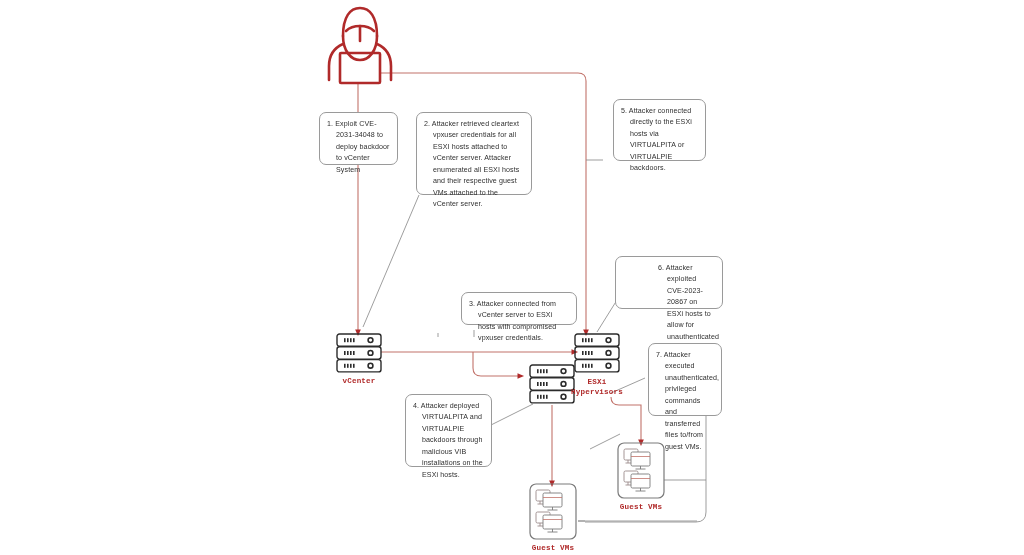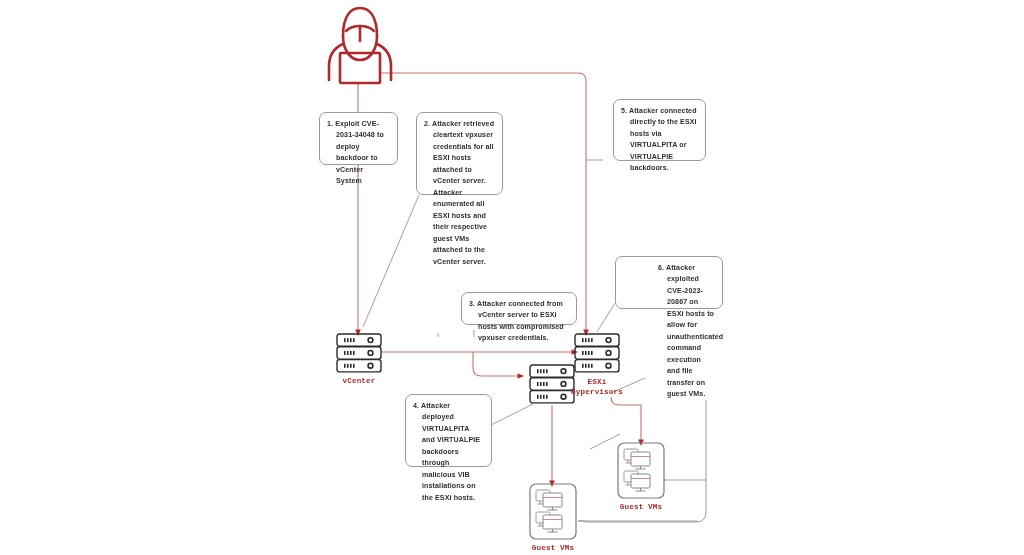--- a/index.html
+++ b/index.html
@@ -20,21 +20,20 @@
     position:absolute;
     box-sizing:border-box;
     border:1px solid #9a9a9a;
     border-radius:7px;
     background:#ffffff;
     color:#2f2f2f;
     font-size:7.1px;
     line-height:1.62;
     padding:6px 7px 6px 7px;
     letter-spacing:.1px;
-    font-weight:bold;
   }
   .callout p{margin:0;padding-left:9px;text-indent:-9px;}
   .nodelabel{
     position:absolute;
     color:#b02a2a;
     font-size:7.6px;
     font-weight:bold;
     text-align:center;
     letter-spacing:.15px;
     line-height:1.35;
@@ -116,40 +115,43 @@
       <path d="M25,40 C16,44 11,52 11,62 L11,76"></path>
       <path d="M59,40 C68,44 73,52 73,62 L73,76"></path>
       <rect x="22" y="49" width="40" height="30" rx="1"></rect>
     </svg>
   </div>
 
   <div class="callout" style="left:319px;top:112px;width:79px;height:53px;">
     <p><span>1.</span> <span>Exploit CVE-2031-34048 to deploy backdoor to vCenter System</span></p>
   </div>
 
-  <div class="callout" style="left:416px;top:112px;width:87px;height:83px;">
+  <div class="callout" style="left:416px;top:112px;width:116px;height:83px;">
     <p><span>2.</span> <span>Attacker retrieved cleartext vpxuser credentials for all ESXI hosts attached to vCenter server. Attacker enumerated all ESXI hosts and their respective guest VMs attached to the vCenter server.</span></p>
   </div>
 
   <div class="callout" style="left:418px;top:292px;width:116px;height:33px;margin-left:43px;">
     <p><span>3.</span> <span>Attacker connected from vCenter server to ESXi hosts with compromised vpxuser credentials.</span></p>
   </div>
 
   <div class="callout" style="left:405px;top:394px;width:87px;height:73px;">
     <p><span>4.</span> <span>Attacker deployed VIRTUALPITA and VIRTUALPIE backdoors through malicious VIB installations on the ESXi hosts.</span></p>
   </div>
 
   <div class="callout" style="left:613px;top:99px;width:93px;height:62px;">
     <p><span>5.</span> <span>Attacker connected directly to the ESXi hosts via VIRTUALPITA or VIRTUALPIE backdoors.</span></p>
   </div>
 
   <div class="callout" style="left:615px;top:256px;width:108px;height:53px;padding-left:42px;">
     <p><span>6.</span> <span>Attacker exploited CVE-2023-20867 on ESXi hosts to allow for unauthenticated command execution and file transfer on guest VMs.</span></p>
   </div>
 
+  <div class="callout" style="left:648px;top:343px;width:74px;height:73px;">
+    <p><span>7.</span> <span>Attacker executed unauthenticated, privileged commands and transferred files to/from guest VMs.</span></p>
+  </div>
 
   <div class="svgwrap" style="left:336px;top:333px;width:46px;height:40px;">
     <svg width="46" height="40" viewBox="0 0 46 40">
       <g fill="none" stroke="#2b2b2b" stroke-width="1.4">
         <rect x="1" y="1" width="44" height="12.3" rx="2.5"></rect>
         <rect x="1" y="13.8" width="44" height="12.3" rx="2.5"></rect>
         <rect x="1" y="26.6" width="44" height="12.3" rx="2.5"></rect>
       </g>
       <g fill="#2b2b2b">
         <rect x="8" y="5.2" width="1.6" height="4"></rect>

